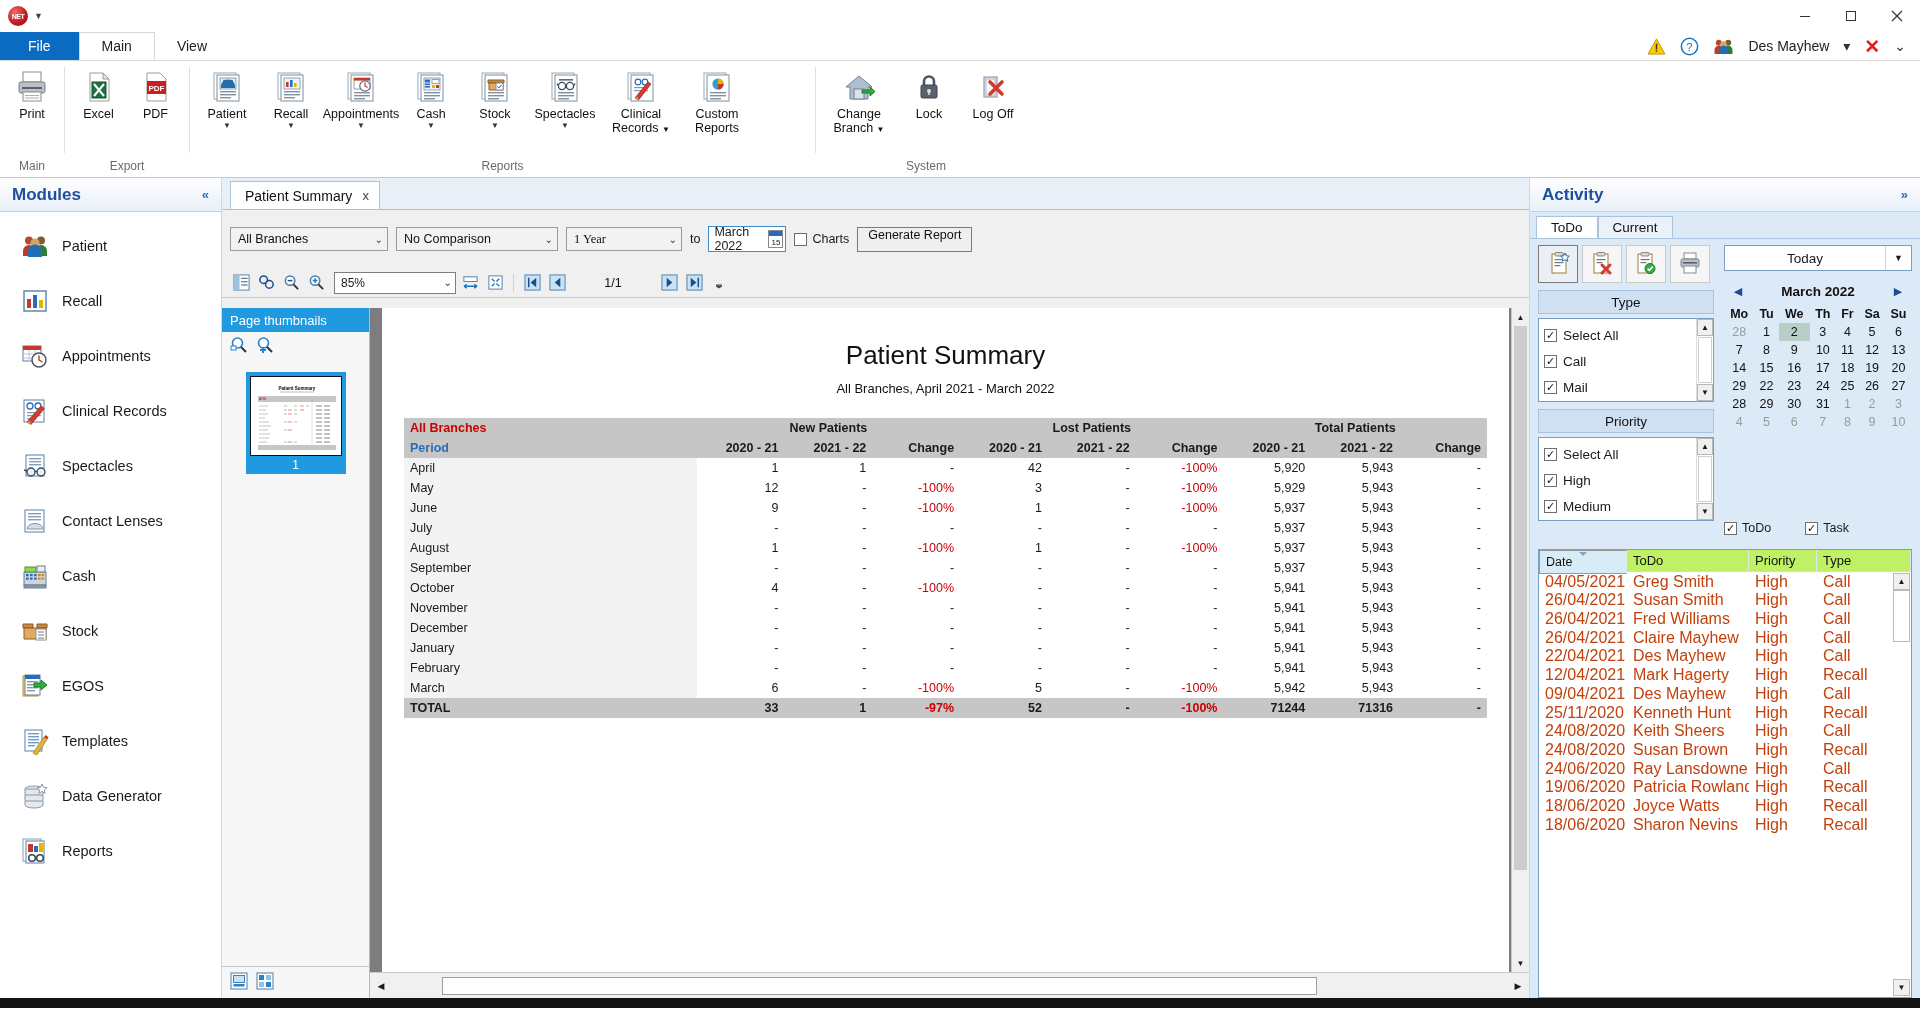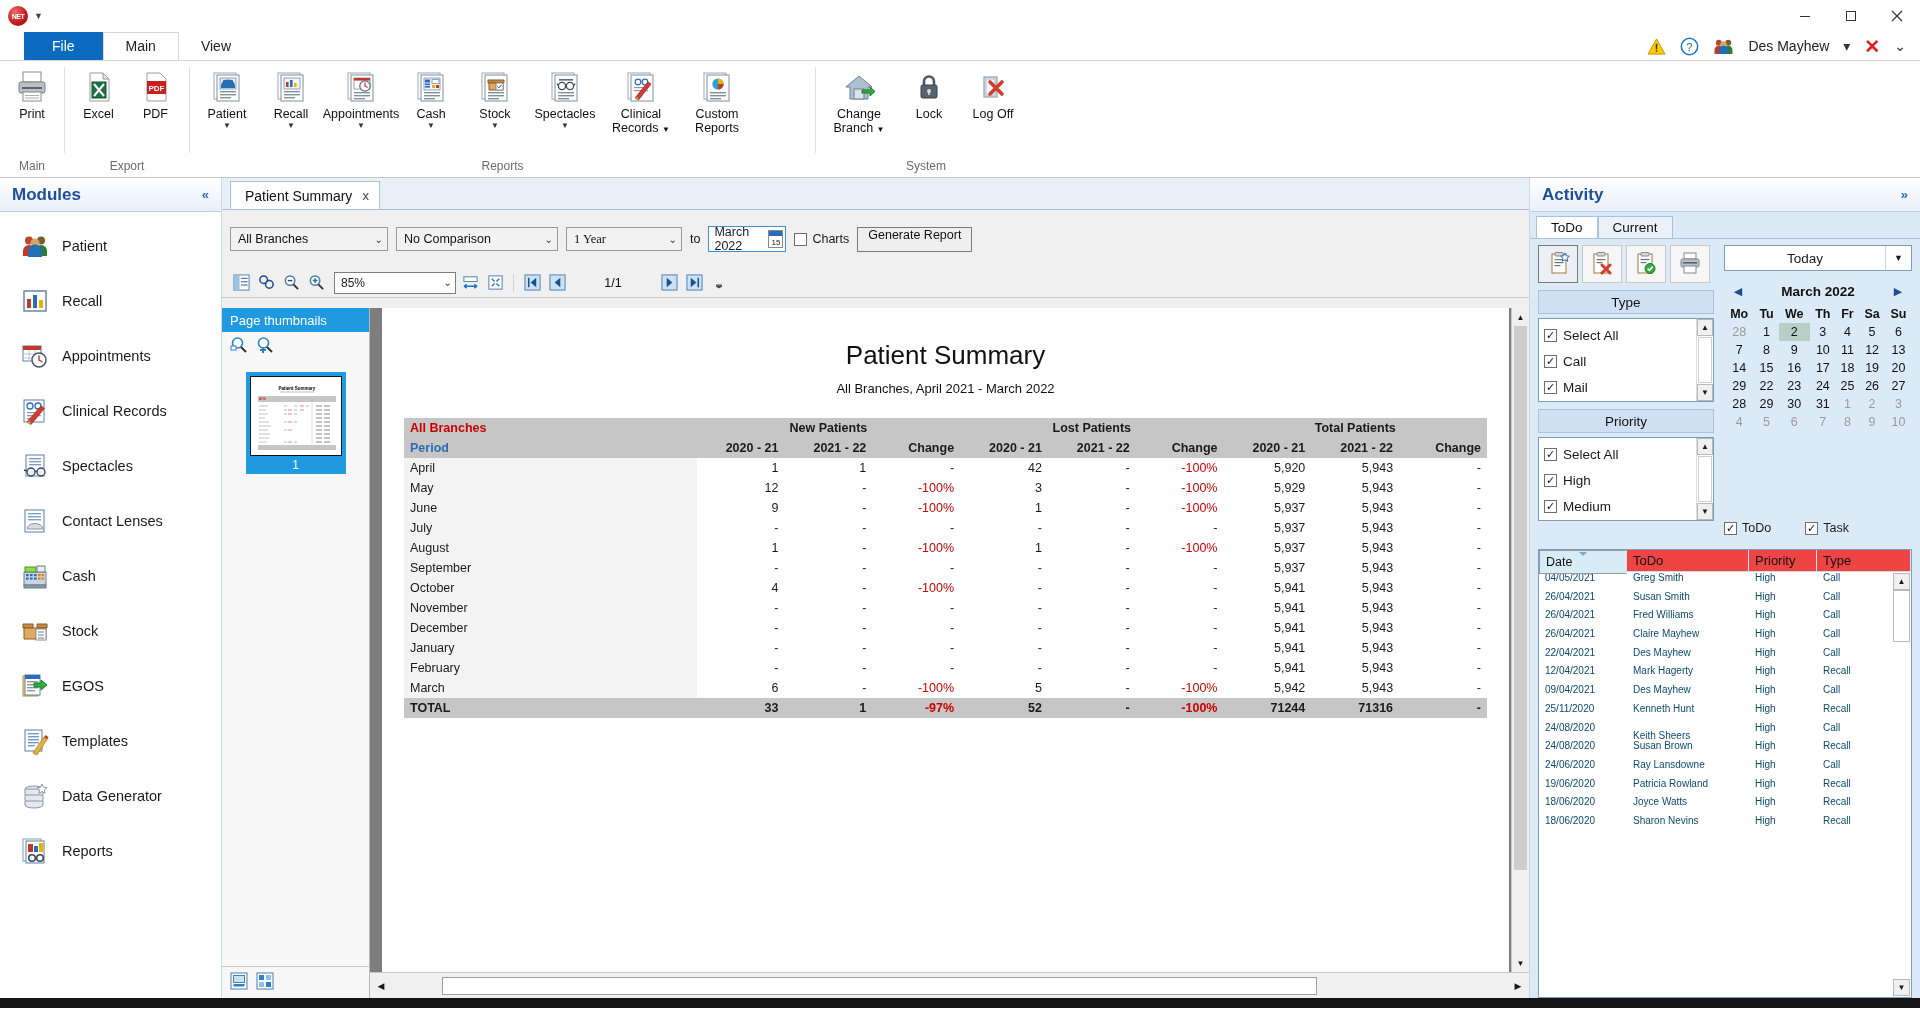--- a/index.html
+++ b/index.html
@@ -22,21 +22,21 @@
   .qat-caret { font-size:9px; color:#444; }
   .apptitle { position:absolute; left:0; right:0; text-align:center; font-size:14px; color:#222; pointer-events:none;}
   .wbtns { margin-left:auto; display:flex; height:32px; }
   .wbtn { width:46px; height:32px; display:flex; align-items:center; justify-content:center;
           font-size:13px; color:#333; }
   .wbtn svg { display:block; }
 
   
   .ribbon-tabs { height:28px; background:#fff; display:flex; align-items:flex-end; position:relative; }
   .rtab { height:28px; padding:0 22px; display:flex; align-items:center; font-size:14px; color:#222; }
-  .rtab.file { background:#0b6bc0; color:#fff; padding:0 28px; height:28px;margin-left:24px; }
+  .rtab.file { background:#0b6bc0; color:#fff; padding:0 28px; height:28px; }
   .rtab.active { background:#fff; border:1px solid #d7d7d7; border-bottom:1px solid #fff;
                  position:relative; z-index:3; }
   .ribbon-right { margin-left:auto; display:flex; align-items:center; gap:14px; padding-right:14px; height:28px; }
   .ribbon-right .ic { display:flex; align-items:center; }
   .user-name { font-size:14px; color:#222; }
   .red-x { color:#e02020; font-size:19px; font-weight:bold; line-height:1; }
   .chev-d { color:#333; font-size:14px; }
 
   
   .ribbon { height:118px; background:#fff; border-top:1px solid #d7d7d7;
@@ -177,29 +177,29 @@
   .calhead .mt { flex:1; text-align:center; font-size:13.5px; font-weight:bold; color:#111; }
   table.cal { width:100%; border-collapse:collapse; font-size:12.5px; }
   table.cal th { font-weight:bold; font-size:12.5px; padding:2px 0; text-align:center; color:#111; }
   table.cal td { text-align:center; padding:2px 0; color:#111; }
   table.cal td.mute { color:#9a9a9a; }
   table.cal td.today { background:#b8cfc8; }
   .act-mid { display:flex; align-items:flex-end; gap:10px; }
   .tt-checks { display:flex; gap:34px; padding-bottom:8px; font-size:13.5px; }
   .grid { flex:1; margin-top:6px; border:1px solid #7a9ec2; background:#fff; display:flex;
           flex-direction:column; min-height:0; overflow:hidden; }
-  .grid-head { height:22px; display:flex; background:#ef4444; border-bottom:1px solid #cfd8e3;
+  .grid-head { height:22px; display:flex; background:#bef264; border-bottom:1px solid #cfd8e3;
                font-size:13px; color:#111; }
   .gh { display:flex; align-items:center; padding-left:6px; border-right:1px solid #dfe6ee; position:relative;}
   .gh.sel { background:#d8ecf8; }
   .gh .sortmark { position:absolute; top:1px; left:50%; transform:translateX(-50%);
                   border-left:4px solid transparent; border-right:4px solid transparent;
                   border-top:4px solid #7ba7cf; }
   .grid-rows { flex:1; overflow:hidden; }
-  .grow { height:18.7px; display:flex; font-size:10px; align-items:flex-start; color:#0c4a6e; }
+  .grow { height:18.7px; display:flex; font-size:16px; align-items:flex-end; color:#c2410c; }
   .gc { padding-left:6px; overflow:hidden; white-space:nowrap; }
   .grid-sb { position:absolute; right:1px; top:23px; bottom:1px; width:17px; display:flex; flex-direction:column;}
 
   
   .statusbar { height:29px; background:#2b5797; display:flex; align-items:center;
                padding:0 10px; color:#fff; font-size:13.5px; gap:22px; }
   .sb-dim { color:#9cb5d8; }
   .sb-right { margin-left:auto; display:flex; align-items:center; gap:10px; }
   .sb-ico1 { width:26px; height:19px; background:#dce9f7; border:1px solid #143a6b; position:relative; }
   .sb-ico1::before { content:""; position:absolute; left:0; top:0; bottom:0; width:6px; background:#ffd23f; }

